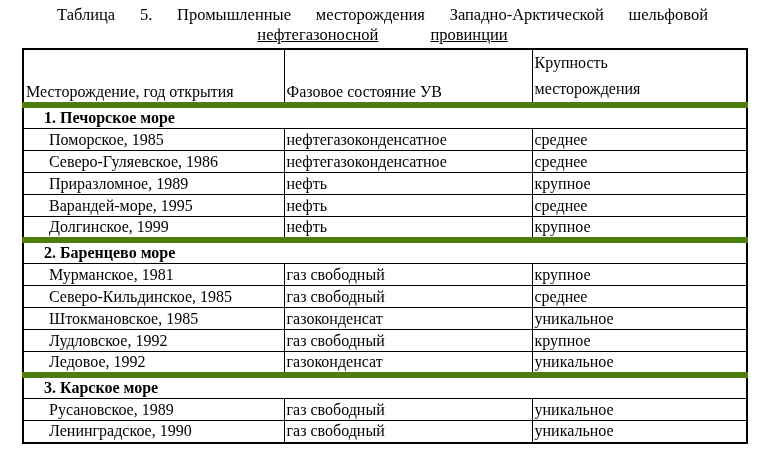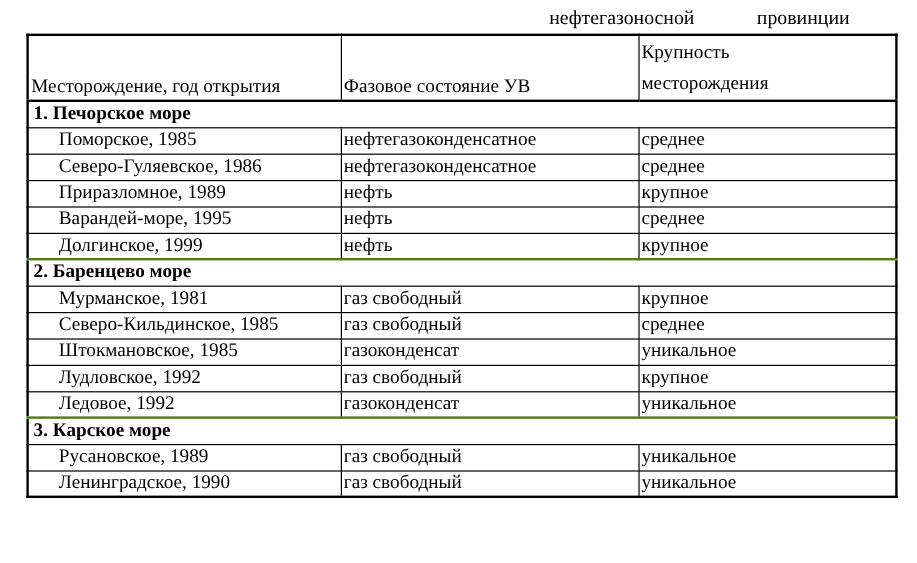--- a/index.html
+++ b/index.html
@@ -17,21 +17,21 @@
     margin: 5px 56px 0 57px;
     font-size: 16.5px;
     line-height: 20px;
   }
   .caption-line1 {
     text-align: justify;
     text-align-last: justify;
     white-space: nowrap;
     overflow: hidden;
   }
-  .caption-line2 { text-align: right; }
+  .caption-line2 { text-align: center; text-decoration: underline; }
   .caption-word2 { margin-left: 52px; }
 
   
   table.fields {
     margin: 3px 0 0 22px;
     width: 724px;
     border-collapse: collapse;
     table-layout: fixed;
     border: 2px solid #000;
   }
@@ -53,33 +53,34 @@
   tr.hdr td {
     height: 55px;
     vertical-align: bottom;
     padding-bottom: 0;
     border-bottom: 2px solid #000;
   }
   tr.hdr td .hline { line-height: 26px; }
 
   tr.sec td {
     font-weight: bold;
-    padding-left: 4px;
-    border-top: 2px solid #4d7c0f;
+    padding-left: 20px;
+    border-top: 6px solid #4d7c0f;
     border-bottom: 1px solid #000;
   }
 
   tr.datarow td.cell-field { padding-left: 25px; }
 </style>
 </head>
 <body>
 
 <div class="page">
 
   <div class="caption">
+    <div class="caption-line1">Таблица 5. Промышленные месторождения Западно-Арктической шельфовой</div>
     <div class="caption-line2">
       <span>нефтегазоносной</span><span class="caption-word2">провинции</span>
     </div>
   </div>
 
   <table class="fields">
     <colgroup>
         <col class="c1">
         <col class="c2">
         <col class="c3">

